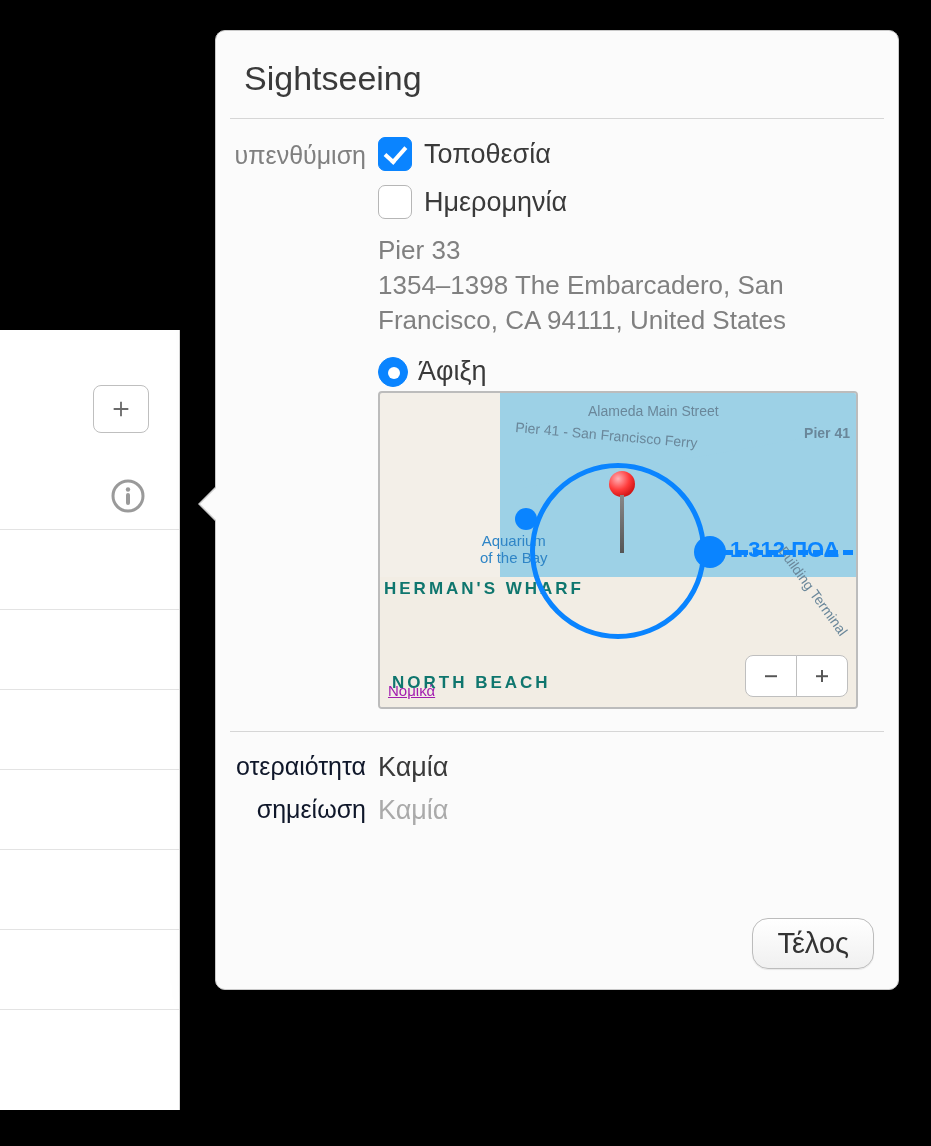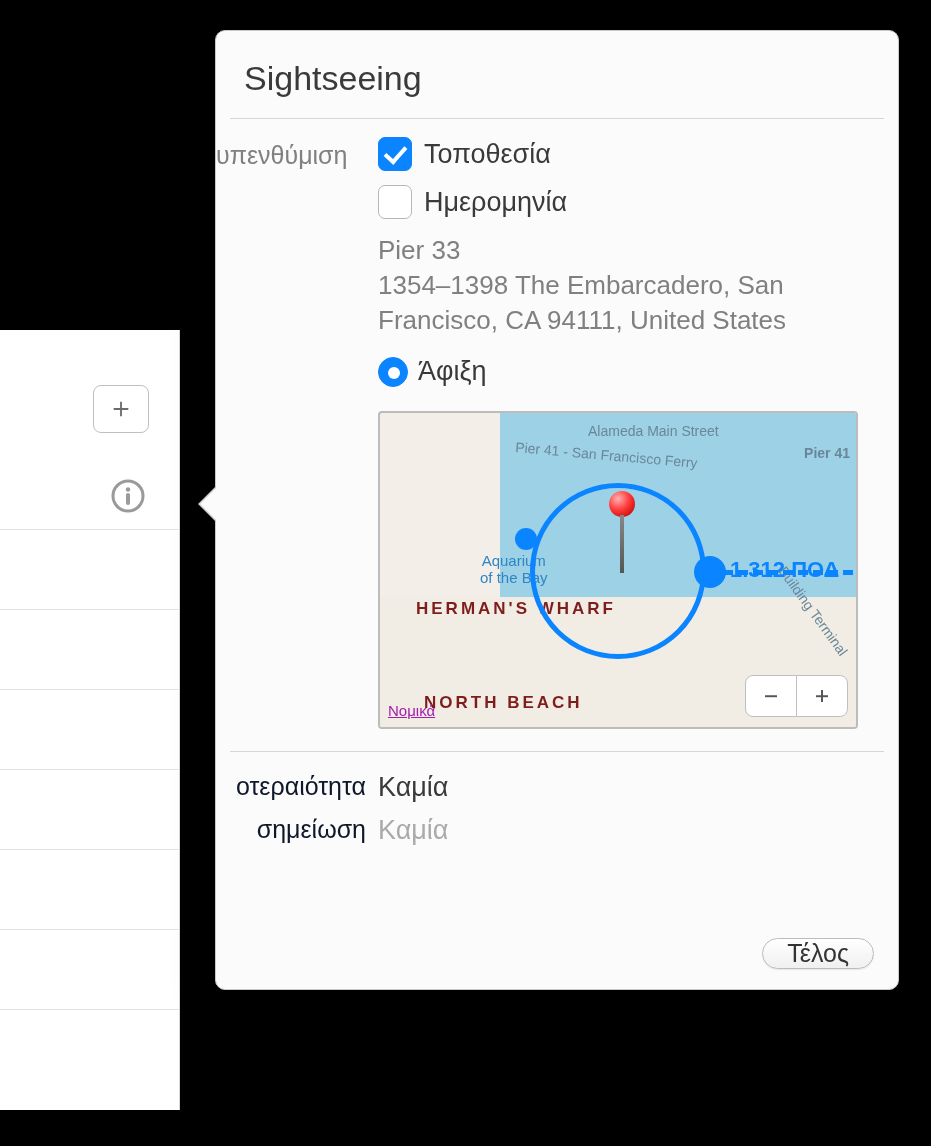--- a/index.html
+++ b/index.html
@@ -103,21 +103,21 @@
     background: #d6d6d6;
     margin: 0 14px;
   }
 
   .section {
     display: flex;
     padding: 18px 14px 0 0;
   }
   .label-col {
     width: 162px;
-    text-align: left;
+    text-align: right;
     padding-right: 12px;
     padding-top: 4px;
     font-size: 25px;
     color: #808080;
   }
   .value-col {
     flex: 1;
   }
 
   .check-row {
@@ -154,21 +154,21 @@
     font-size: 26px;
     color: #808080;
     line-height: 1.35;
     margin: 2px 0 18px 0;
   }
   .addr-line { display:block; }
 
   .radio-row {
     display: flex;
     gap: 36px;
-    margin-bottom: 24px;
+    margin-bottom: 4px;
   }
   .radio-item {
     display: flex;
     align-items: center;
     gap: 10px;
     font-size: 27px;
     color: #3a3a3a;
   }
   .radio {
     width: 30px; height: 30px;
@@ -219,23 +219,22 @@
   .road-lbl {
     position: absolute;
     font-size: 14px;
     color: #6a879a;
     white-space: nowrap;
   }
   .hood {
     position: absolute;
     font-size: 17px;
     letter-spacing: 3px;
-    color: #7f1d1d;
+    color: #0f766e;
     font-weight: 600;
-    margin-left: 32px;
   }
   .poi {
     position: absolute;
     font-size: 15px;
     color: #2f85c6;
     text-align: center;
     line-height: 1.1;
   }
   .legal {
     position: absolute;
@@ -316,25 +315,25 @@
     color: #0f172a;
     font-size: 25px;
   }
   .kv-row .v { color: #3a3a3a; }
   .kv-row .v.muted { color: #aaaaaa; }
 
   .done-btn {
     position: absolute;
     right: 24px; bottom: 20px;
     min-width: 110px;
-    padding: 0 24px;
+    padding: 8px 24px;
     background: linear-gradient(#ffffff,#f0f0f0);
     border: 1px solid #bcbcbc;
     border-radius: 16px;
-    font-size: 25px;
+    font-size: 29px;
     color: #333;
     text-align: center;
     box-shadow: 0 1px 1px rgba(0,0,0,.08);
   }
 </style>
 </head>
 <body>
 
 <div class="left-strip">
   <div class="add-btn">

